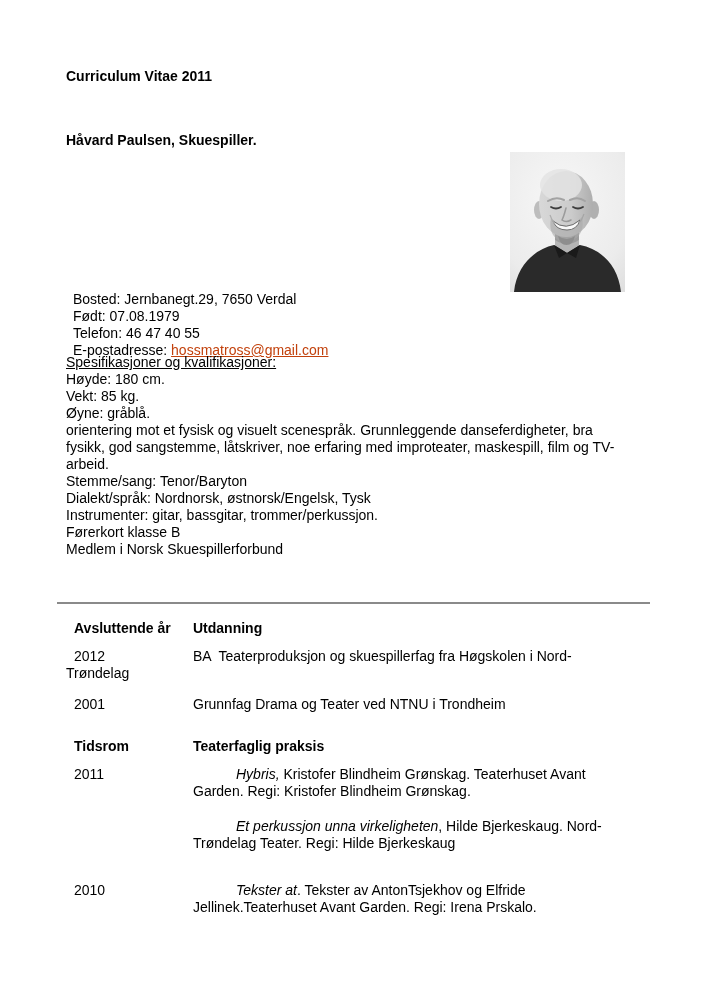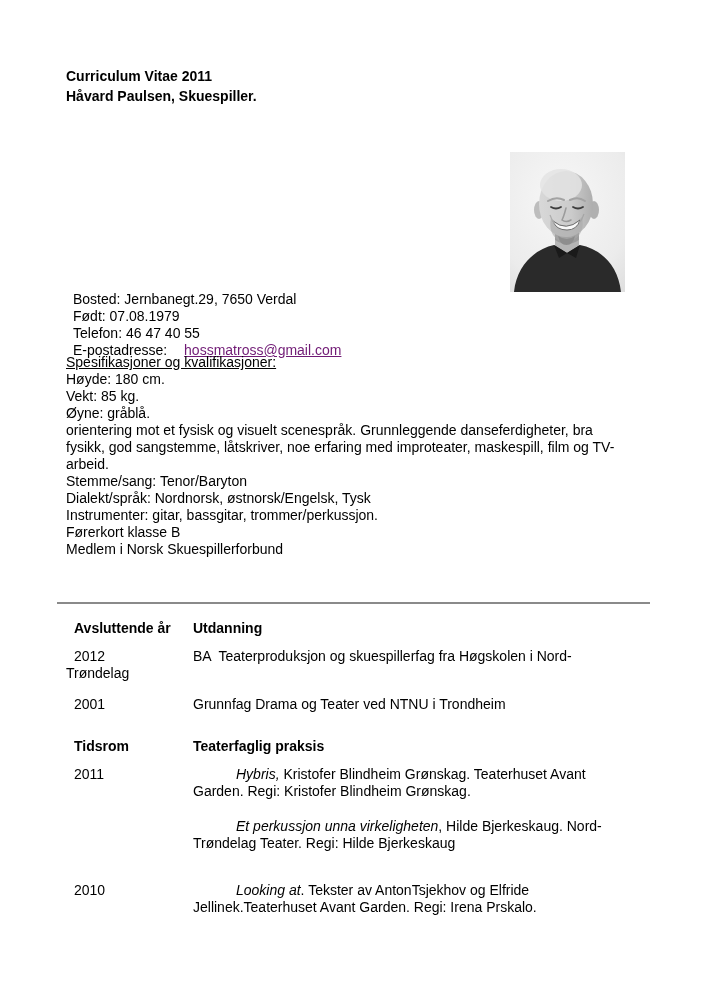--- a/index.html
+++ b/index.html
@@ -19,29 +19,29 @@
     font-size: 14px;
     font-weight: bold;
     line-height: 24px;
     white-space: pre;
   }
   .subtitle {
     font-size: 14px;
     font-weight: bold;
     line-height: 17px;
     white-space: pre;
+    margin-top: 44px;
   }
   .bold { font-weight: bold; }
   .italic { font-style: italic; }
   .underlined { text-decoration: underline; }
   a.email {
-    color: #701a75;
+    color: #c2410c;
     text-decoration: underline;
     cursor: pointer;
-    margin-left: 13px;
   }
   .divider {
     border-top: 2px solid #8a8a8a;
     height: 0;
   }
   .row { position: absolute; left: 0; width: 584px; }
   .col-year { position: absolute; left: 8px; top: 0; line-height: 17px; white-space: pre; }
   .col-text { position: absolute; left: 127px; top: 0; line-height: 17px; white-space: pre; }
   .col-text-indent { position: absolute; left: 170px; top: 0; line-height: 17px; white-space: pre; }
   .col-wrap-left { position: absolute; left: 0; top: 0; line-height: 17px; white-space: pre; }
@@ -163,20 +163,20 @@
     <div class="row" style="top:80px;">
       <span class="col-year"></span>
       <span class="col-text-indent"><span class="italic">Et perkussjon unna virkeligheten</span><span>, Hilde Bjerkeskaug. Nord-</span></span>
     </div>
     <div class="row" style="top:97px;">
       <span class="col-text">Trøndelag Teater. Regi: Hilde Bjerkeskaug</span>
     </div>
 
     <div class="row" style="top:144px;">
       <span class="col-year">2010</span>
-      <span class="col-text-indent"><span class="italic">Looking at</span><span>. Tekster av AntonTsjekhov og Elfride</span></span>
+      <span class="col-text-indent"><span class="italic">Tekster at</span><span>. Tekster av AntonTsjekhov og Elfride</span></span>
     </div>
     <div class="row" style="top:161px;">
       <span class="col-text">Jellinek.Teaterhuset Avant Garden. Regi: Irena Prskalo.</span>
     </div>
   </div>
 
 </div>
 
 </body></html>

